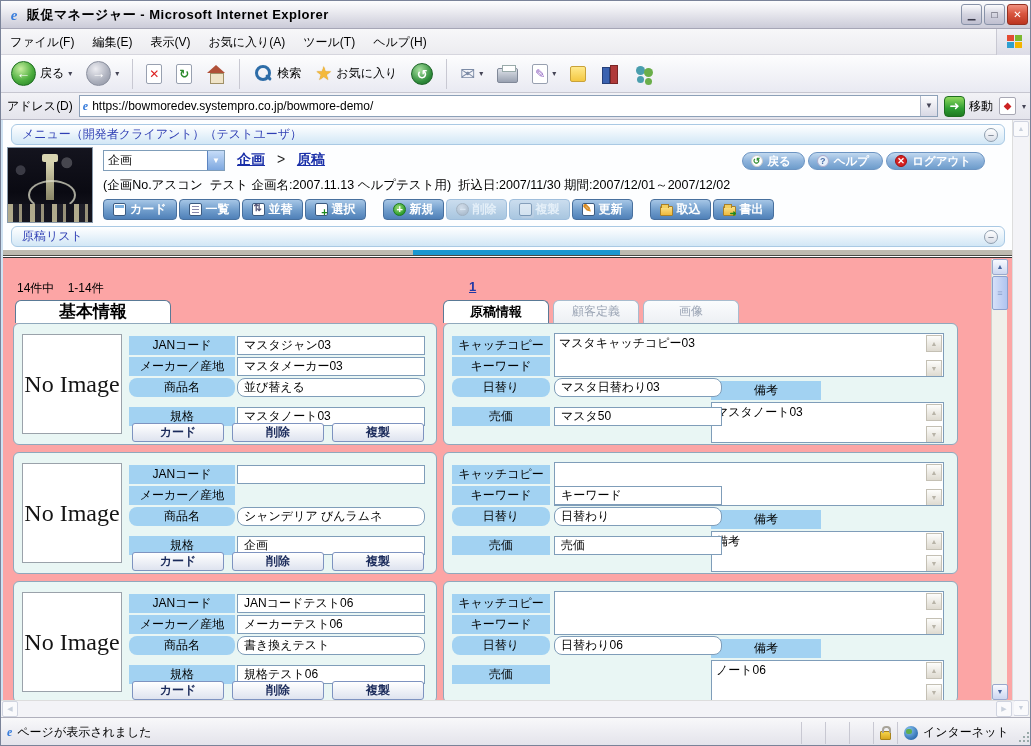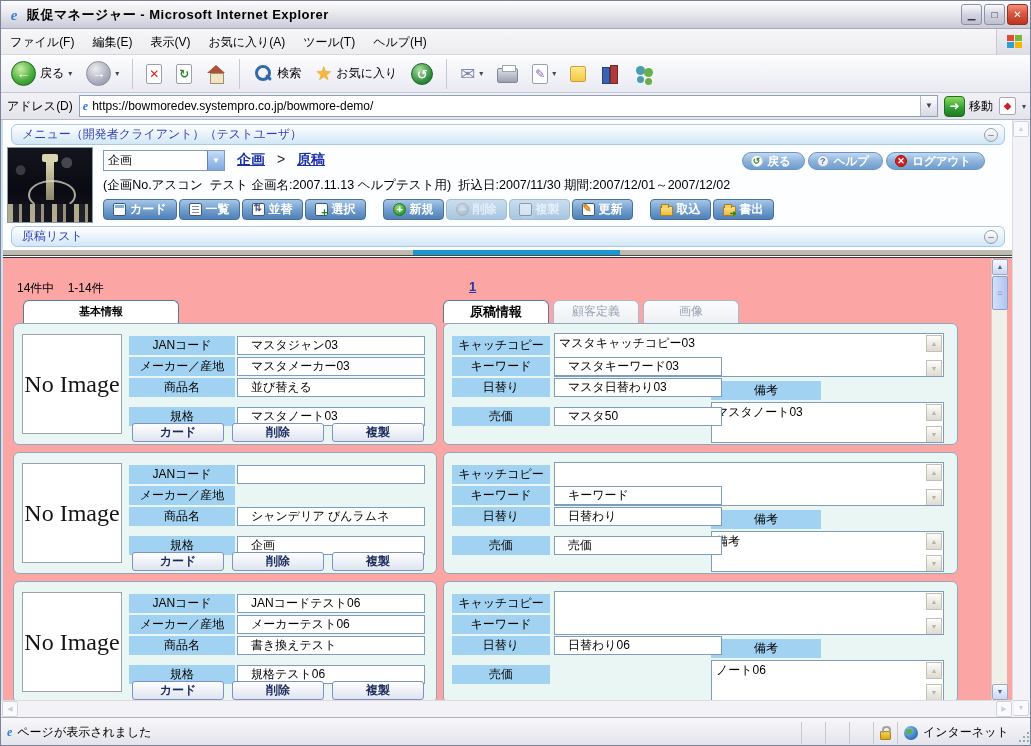--- a/index.html
+++ b/index.html
@@ -153,41 +153,41 @@
 
   
   .content { position:absolute; left:0; top:137px; width:1013px; height:443px; background:#fca5a5;
     border-top:1px solid #333; overflow:hidden; }
   .count-text { position:absolute; left:14px; top:22px; white-space:pre; }
   .page-num { position:absolute; left:466px; top:21px; color:#2139A6; font-weight:bold; font-size:13px; }
 
   .tab { position:absolute; top:42px; height:23px; border:1px solid #5A7A96; border-bottom:none;
     border-radius:6px 6px 0 0; text-align:center; line-height:21px; background:#fff; font-weight:bold; z-index:3; }
   .tab.inactive { background:linear-gradient(180deg,#FBFCFD,#EDF0F4); color:#9AA4B4; border-color:#A8BCCE; font-weight:normal; }
-  .tab-basic { left:20px; width:156px; font-size:11px; }
+  .tab-basic { left:12px; width:156px; font-size:17px; }
   .tab-r0 { left:440px; width:106px; font-size:13px; }
   .tab-r1 { left:550px; width:86px; }
   .tab-r2 { left:640px; width:96px;text-align:center; }
 
   .records-host { position:absolute; left:0; top:0; width:986px; height:443px; }
   .record-row { position:absolute; left:0; width:986px; height:122px; }
   .panel { position:absolute; top:0; height:122px; border:1px solid #8FA8BC; border-radius:6px; background:#E9F6F4; }
   .panel-basic { left:10px; width:424px; }
   .panel-ms { left:440px; width:515px; }
 
   .noimg { position:absolute; left:8px; top:10px; width:100px; height:100px; background:#fff; border:1px solid #9AA2AA;
     display:flex; align-items:center; justify-content:center; }
   .noimg span { font-family:"Liberation Serif","DejaVu Serif",serif; font-size:24px; color:#151515; white-space:nowrap; }
 
   .flabel { position:absolute; height:19px; background:#A2D2F2; text-align:center; line-height:19px; font-size:12px; }
   .finput { position:absolute; height:19px; border:1px solid #7F9DB9; background:#fff; font-size:12px;
-    font-family:inherit; padding:0 13px; }
+    font-family:inherit; padding:0 6px; }
   .lp-label { left:115px; width:106px; }
   .lp-input { left:223px; width:188px; }
-  .rowy0 { top:12px; } .rowy1 { top:33px; } .rowy2 { top:54px; } .rowy3 { top:75px;margin-top:8px; }
+  .rowy0 { top:12px; } .rowy1 { top:33px; } .rowy2 { top:54px;border-radius:8px; } .rowy3 { top:75px;margin-top:8px; }
 
   .btnrow-btn { position:absolute; top:99px; width:92px; height:19px; border:1px solid #7E93C0; border-radius:3px;
     background:linear-gradient(180deg,#FFFFFF,#DEE3EF); color:#1A2A5A; font-size:12px; font-weight:600;
     text-align:center; line-height:17px; font-family:inherit; }
   .bpos0 { left:118px; } .bpos1 { left:218px; } .bpos2 { left:318px; }
 
   .rp-label { left:8px; width:98px; }
   .rp-input { left:110px; width:168px; }
   .note-label { left:267px; width:110px; top:57px; }
   .textbox { position:absolute; background:#fff; border:1px solid #7F9DB9; font-size:12px; padding:1px 20px 1px 4px; overflow:hidden; }
@@ -442,21 +442,20 @@
       <button class="btnrow-btn bpos1">削除</button>
       <button class="btnrow-btn bpos2">複製</button>
     </div>
     <div class="panel panel-ms">
       <span class="flabel rp-label rowy0">キャッチコピー</span>
       <div class="textbox catch-box">マスタキャッチコピー03
         <span class="tb-scroll top"></span>
         <span class="tb-scroll bot"></span>
       </div>
       <span class="flabel rp-label rowy1">キーワード</span>
-      <input class="finput rp-input rowy1" value="マスタキーワード03" style="">
       <span class="flabel note-label">備考</span>
       <span class="flabel rp-label rowy2">日替り</span>
       <input class="finput rp-input rowy2" value="マスタ日替わり03" style="">
       <div class="textbox note-box">マスタノート03
         <span class="tb-scroll top"></span>
         <span class="tb-scroll bot"></span>
       </div>
       <span class="flabel rp-label rowy3">売価</span>
       <input class="finput rp-input rowy3" value="マスタ50" style="">
     </div>

